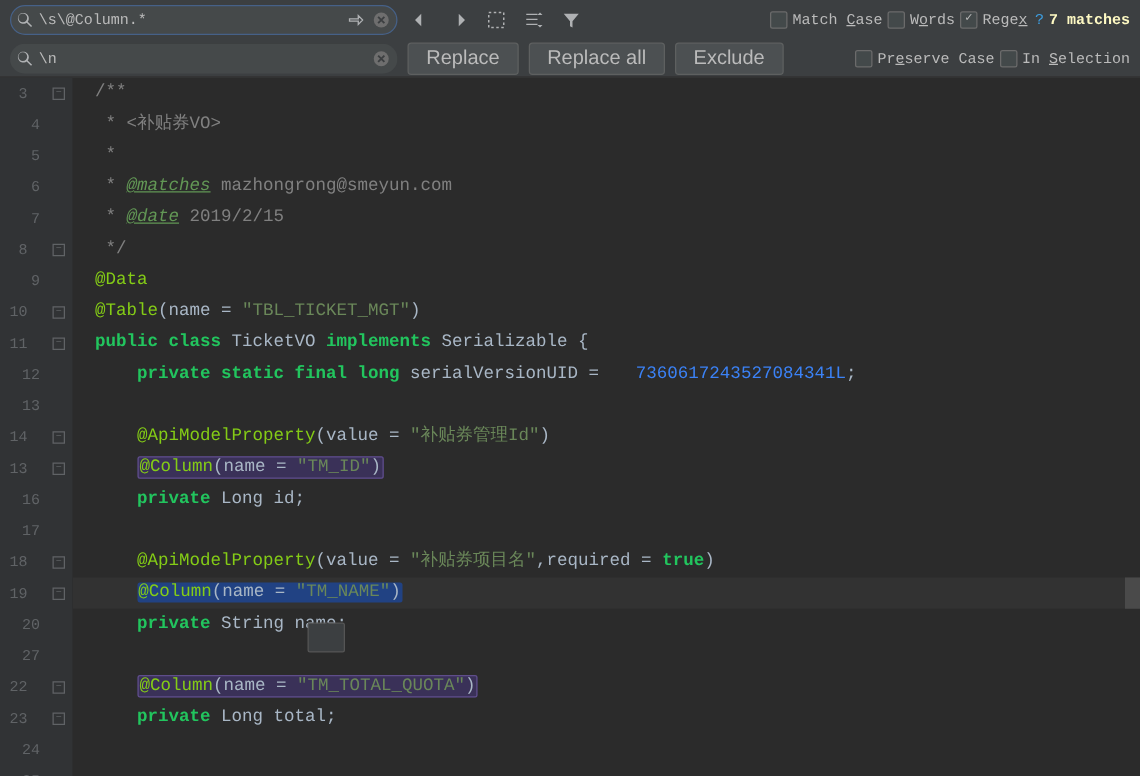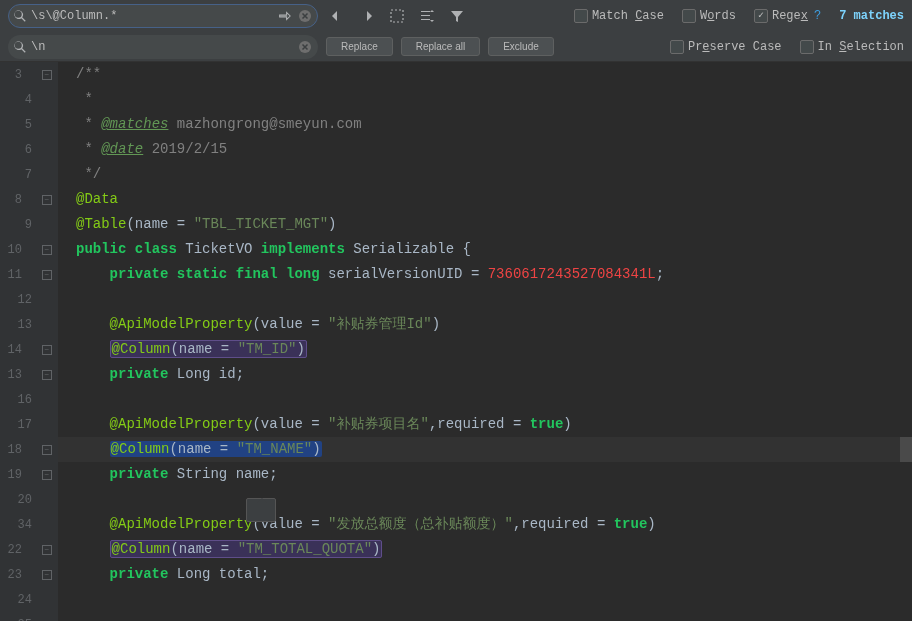--- a/index.html
+++ b/index.html
@@ -8,44 +8,44 @@
 .search-row { display: flex; align-items: center; height: 31px; padding: 3px 8px; gap: 8px; }
 .search-box { flex: 0 0 310px; display: flex; align-items: center; background: #45494a; border: 1px solid transparent; border-radius: 12px; height: 24px; padding: 0 4px; position: relative; }
 .search-box.focused { border-color: #466188; }
 .search-icon { width: 14px; height: 14px; fill: #afb1b3; margin-right: 4px; }
 .search-input { flex: 1; background: transparent; border: none; color: #bbbbbb; font-family: inherit; font-size: 12px; outline: none; }
 .clear-icon { width: 16px; height: 16px; fill: #afb1b3; cursor: pointer; }
 .nl-icon { width: 14px; height: 14px; fill: #afb1b3; margin-right: 6px; }
 .icon-btn { width: 22px; height: 22px; display: flex; align-items: center; justify-content: center; cursor: pointer; border-radius: 3px; }
 .icon-btn svg { width: 16px; height: 16px; fill: #afb1b3; }
 .toolbar-spacer { flex: 1; }
-.cb-group { display: flex; align-items: center; gap: 18px; }
+.cb-group { display: flex; align-items: center; gap: 4px; }
 .cb { display: flex; align-items: center; gap: 4px; color: #bbbbbb; font-size: 12px; cursor: pointer; }
 .cb-box { width: 14px; height: 14px; border: 1px solid #6b6b6b; background: #43494a; border-radius: 2px; display: flex; align-items: center; justify-content: center; }
 .cb-box.checked::after { content: '✓'; color: #bbbbbb; font-size: 10px; line-height: 1; }
 .help-icon { color: #3d9ee0; font-size: 12px; margin-left: 2px; }
-.match-count { color: #7dd3fc; font-size: 12px; font-weight: bold; white-space: nowrap; }
-.btn { background: #4c5052; border: 1px solid #5e6060; color: #bbbbbb; padding: 3px 14px; font-size: 10px; border-radius: 3px; cursor: pointer; }
+.match-count { color: #fef9c3; font-size: 12px; font-weight: bold; white-space: nowrap; }
+.btn { background: #4c5052; border: 1px solid #5e6060; color: #bbbbbb; padding: 3px 14px; font-size: 16px; border-radius: 3px; cursor: pointer; }
 .editor { display: flex; height: calc(100% - 62px); }
 .gutter { width: 58px; background: #313335; flex-shrink: 0; }
 .gutter-line { height: 25px; display: flex; align-items: center; justify-content: space-between; padding: 0 6px 0 0; color: #606366; font-size: 12px; }
 .ln { flex: 1; text-align: right; padding-right: 20px; }
 .fold { width: 10px; height: 10px; border: 1px solid #606366; display: flex; align-items: center; justify-content: center; font-size: 8px; line-height: 1; cursor: pointer; }
 .fold.minus::after { content: '−'; }
 .code { flex: 1; position: relative; overflow: hidden; }
 .code-lines { position: absolute; left: 0; top: 0; right: 0; }
 .code-line { height: 25px; line-height: 25px; padding-left: 18px; white-space: pre; font-size: 14px; position: relative; }
 .code-line.current { background: #323232; }
 .code-line.current::after { content: ''; position: absolute; right: 0; top: 0; bottom: 0; width: 12px; background: #4a4a4a; }
 .c-comment { color: #808080; }
 .c-doctag { color: #629755; font-style: italic; text-decoration: underline; }
 .c-anno { color: #84cc16; }
 .c-keyword { color: #22c55e; font-weight: bold; }
 .c-string { color: #6a8759; }
-.c-number { color: #ef4444; }
+.c-number { color: #3b82f6; margin-left: 21px; }
 .hl { background: #3a3158; border: 1px solid #5f4e8a; border-radius: 2px; padding: 0 1px; }
 .hl-current { background: #214283; border-radius: 2px; padding: 0 1px; }
 .tooltip { position: absolute; left: 188px; top: 436px; width: 30px; height: 24px; background: #3c3f41; border: 1px solid #555; border-radius: 2px; }
 .tooltip::before { content: ''; position: absolute; top: -6px; left: 10px; border: 5px solid transparent; border-bottom-color: #3c3f41; }
 .u { text-decoration: underline; }
 </style>
 </head>
 <body>
 
 <div class="toolbar">
@@ -192,57 +192,57 @@
         <span class="fold minus"></span>
       </div>
     <div class="gutter-line">
         <span class="ln">19</span>
         <span class="fold minus"></span>
       </div>
     <div class="gutter-line">
         <span class="ln">20</span>
       </div>
     <div class="gutter-line">
-        <span class="ln">34</span>
+        <span class="ln">27</span>
       </div>
     <div class="gutter-line">
         <span class="ln">22</span>
         <span class="fold minus"></span>
       </div>
     <div class="gutter-line">
         <span class="ln">23</span>
         <span class="fold minus"></span>
       </div>
     <div class="gutter-line">
         <span class="ln">24</span>
       </div>
     <div class="gutter-line">
         <span class="ln">25</span>
       </div>
   </div>
   <div class="code">
     <div class="code-lines">
       <div class="code-line"><span class="c-comment">/**</span></div>
+      <div class="code-line"><span class="c-comment"> * &lt;补贴券VO&gt;</span></div>
       <div class="code-line"><span class="c-comment"> *</span></div>
       <div class="code-line"><span class="c-comment"> * </span><span class="c-doctag">@matches</span><span class="c-comment"> mazhongrong@smeyun.com</span></div>
       <div class="code-line"><span class="c-comment"> * </span><span class="c-doctag">@date</span><span class="c-comment"> 2019/2/15</span></div>
       <div class="code-line"><span class="c-comment"> */</span></div>
       <div class="code-line"><span class="c-anno">@Data</span></div>
       <div class="code-line"><span class="c-anno">@Table</span><span>(name = </span><span class="c-string">"TBL_TICKET_MGT"</span><span>)</span></div>
       <div class="code-line"><span class="c-keyword">public</span><span class="c-keyword"> class</span><span> TicketVO </span><span class="c-keyword">implements</span><span> Serializable {</span></div>
       <div class="code-line"><span>    </span><span class="c-keyword">private static final long</span><span> serialVersionUID = </span><span class="c-number">7360617243527084341L</span><span>;</span></div>
       <div class="code-line"></div>
       <div class="code-line"><span>    </span><span class="c-anno">@ApiModelProperty</span><span>(value = </span><span class="c-string">"补贴券管理Id"</span><span>)</span></div>
       <div class="code-line"><span>    </span><span class="hl"><span class="c-anno">@Column</span><span>(name = </span><span class="c-string">"TM_ID"</span><span>)</span></span></div>
       <div class="code-line"><span>    </span><span class="c-keyword">private</span><span> Long id;</span></div>
       <div class="code-line"></div>
       <div class="code-line"><span>    </span><span class="c-anno">@ApiModelProperty</span><span>(value = </span><span class="c-string">"补贴券项目名"</span><span>,required = </span><span class="c-keyword">true</span><span>)</span></div>
       <div class="code-line current"><span>    </span><span class="hl-current"><span class="c-anno">@Column</span><span>(name = </span><span class="c-string">"TM_NAME"</span><span>)</span></span></div>
       <div class="code-line"><span>    </span><span class="c-keyword">private</span><span> String name;</span></div>
       <div class="code-line"></div>
-      <div class="code-line"><span>    </span><span class="c-anno">@ApiModelProperty</span><span>(value = </span><span class="c-string">"发放总额度（总补贴额度）"</span><span>,required = </span><span class="c-keyword">true</span><span>)</span></div>
       <div class="code-line"><span>    </span><span class="hl"><span class="c-anno">@Column</span><span>(name = </span><span class="c-string">"TM_TOTAL_QUOTA"</span><span>)</span></span></div>
       <div class="code-line"><span>    </span><span class="c-keyword">private</span><span> Long total;</span></div>
       <div class="code-line"></div>
     </div>
     <div class="tooltip"></div>
   </div>
 </div>
 
 </body></html>

